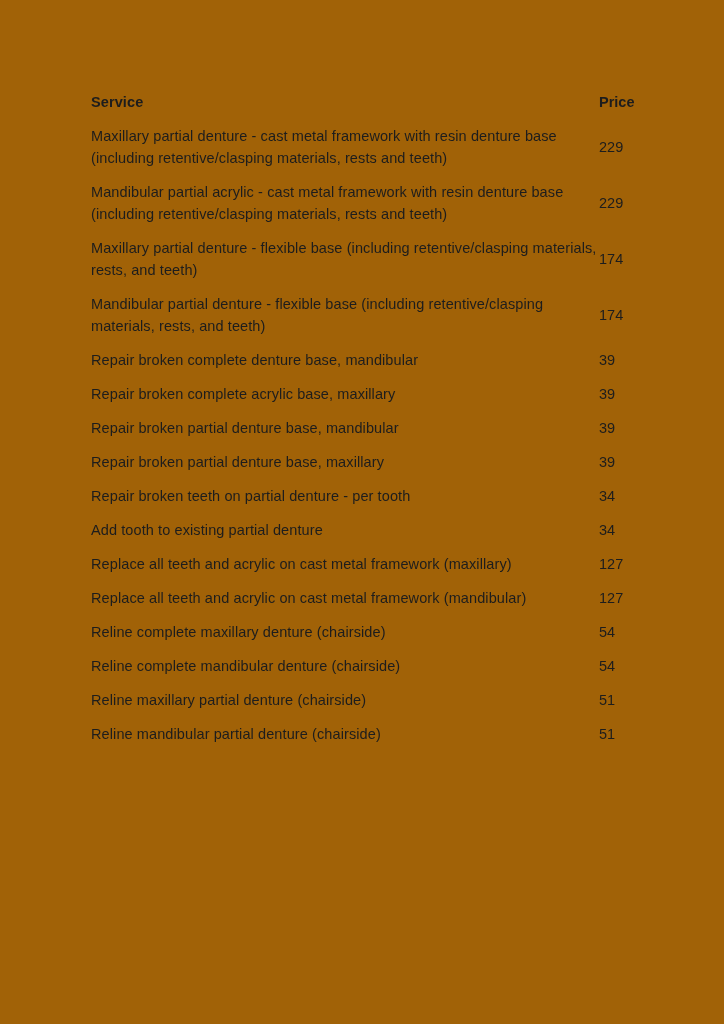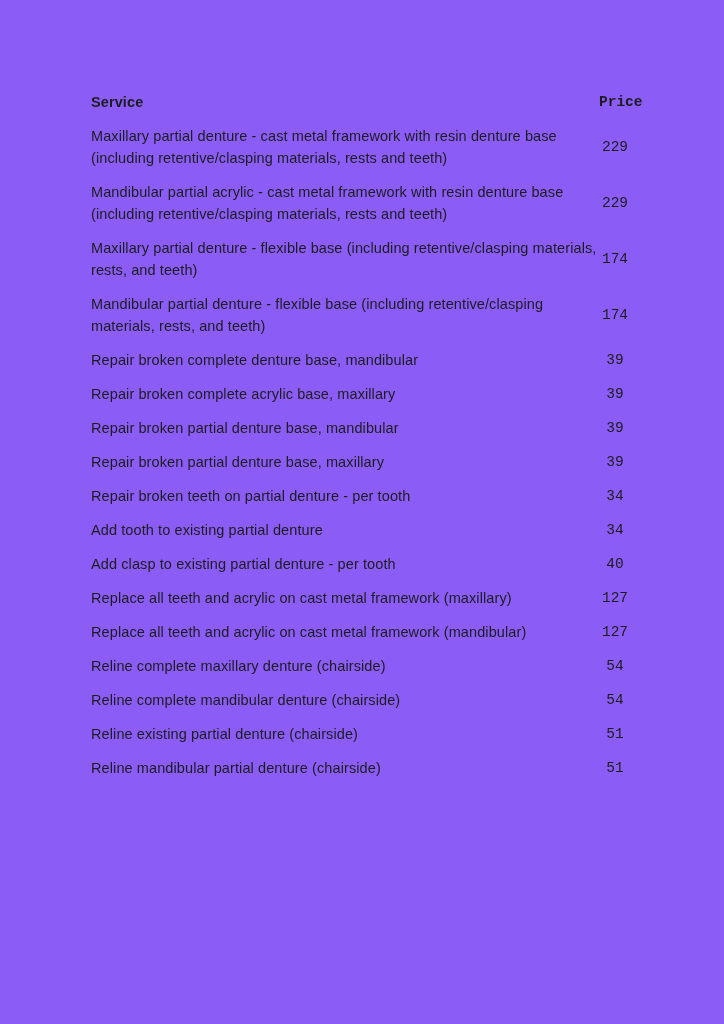--- a/index.html
+++ b/index.html
@@ -4,21 +4,21 @@
 <style>
   html, body {
     margin: 0;
     padding: 0;
     background: #ffffff;
   }
   .page {
     position: relative;
     width: 724px;
     height: 1024px;
-    background: #8b5cf6;
+    background: #a16207;
     overflow: hidden;
     font-family: "Liberation Sans", sans-serif;
     color: #1d1d1d;
   }
   .content {
     position: absolute;
     left: 91px;
     top: 91px;
     width: 540px;
   }
@@ -29,22 +29,21 @@
     font-size: 14.5px;
     line-height: 22px;
   }
   .row .service-cell {
     width: 508px;
     flex: 0 0 508px;
     letter-spacing: 0.1px;
   }
   .row .price-cell {
     flex: 1 1 auto;
-    text-align: center;
-    font-family: Liberation Mono, monospace;
+    text-align: left;
   }
   .header-row {
     font-weight: 700;
   }
 </style>
 </head>
 <body>
 
 <div class="page">
   <div class="content">
@@ -87,41 +86,37 @@
         </div>
         <div class="row">
           <div class="service-cell">Repair broken teeth on partial denture - per tooth</div>
           <div class="price-cell">34</div>
         </div>
         <div class="row">
           <div class="service-cell">Add tooth to existing partial denture</div>
           <div class="price-cell">34</div>
         </div>
         <div class="row">
-          <div class="service-cell">Add clasp to existing partial denture - per tooth</div>
-          <div class="price-cell">40</div>
-        </div>
-        <div class="row">
           <div class="service-cell">Replace all teeth and acrylic on cast metal framework (maxillary)</div>
           <div class="price-cell">127</div>
         </div>
         <div class="row">
           <div class="service-cell">Replace all teeth and acrylic on cast metal framework (mandibular)</div>
           <div class="price-cell">127</div>
         </div>
         <div class="row">
           <div class="service-cell">Reline complete maxillary denture (chairside)</div>
           <div class="price-cell">54</div>
         </div>
         <div class="row">
           <div class="service-cell">Reline complete mandibular denture (chairside)</div>
           <div class="price-cell">54</div>
         </div>
         <div class="row">
-          <div class="service-cell">Reline existing partial denture (chairside)</div>
+          <div class="service-cell">Reline maxillary partial denture (chairside)</div>
           <div class="price-cell">51</div>
         </div>
         <div class="row">
           <div class="service-cell">Reline mandibular partial denture (chairside)</div>
           <div class="price-cell">51</div>
         </div>
       </div>
   </div>
 </div>
 

